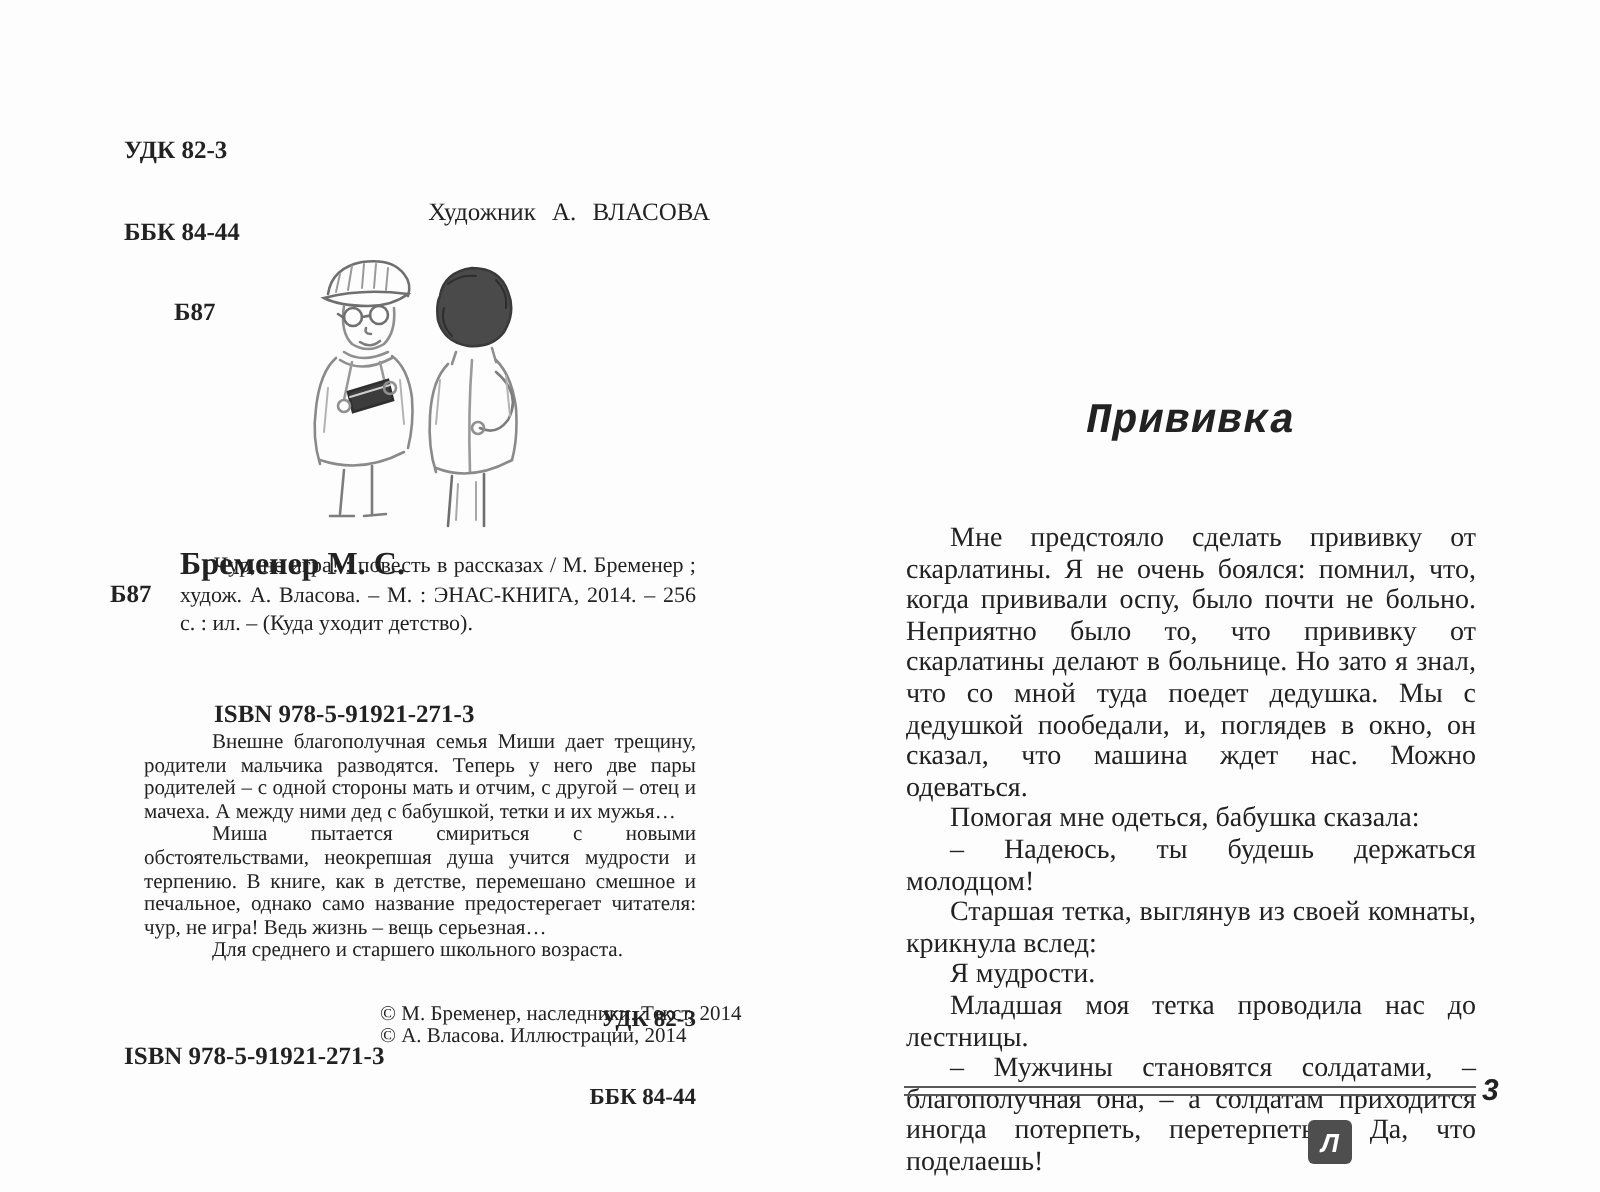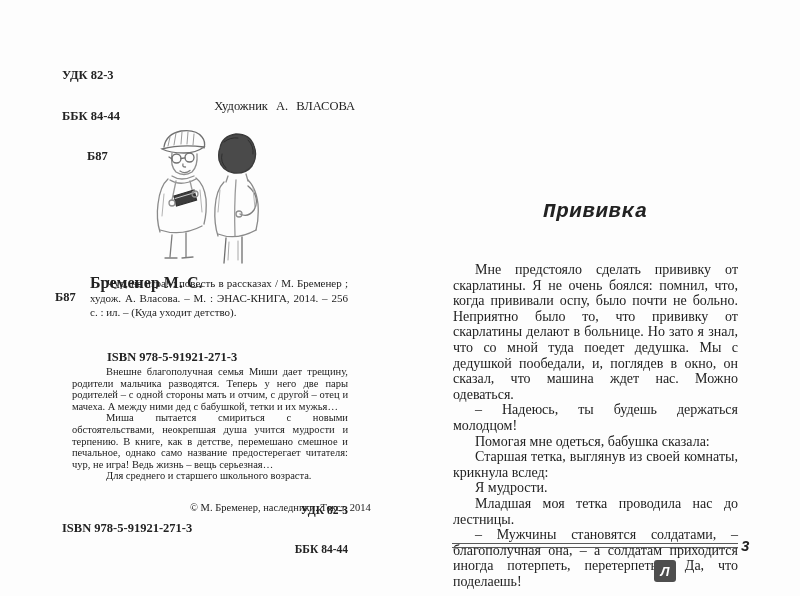--- a/index.html
+++ b/index.html
@@ -110,30 +110,31 @@
   <p>Для среднего и старшего школьного возраста.</p>
 </div>
 
 <div class="abs codes-bottom">
   <div>УДК 82-3</div>
   <div>ББК 84-44</div>
 </div>
 
 <div class="abs copyrights">
   <div>© М. Бременер, наследники. Текст, 2014</div>
+  <div>© А. Власова. Иллюстрации, 2014</div>
 </div>
 
 <div class="abs isbn-bottom">ISBN 978-5-91921-271-3</div>
 
 <div class="abs story-title">Прививка</div>
 
 <div class="abs story-body">
   <p>Мне предстояло сделать прививку от скарлатины. Я не очень боялся: помнил, что, когда прививали оспу, было почти не больно. Неприятно было то, что прививку от скарлатины делают в больнице. Но зато я знал, что со мной туда поедет дедушка. Мы с дедушкой пообедали, и, поглядев в окно, он сказал, что машина ждет нас. Можно одеваться.</p>
+  <p>Помогая мне одеться, бабушка сказала:</p>
   <p>– Надеюсь, ты будешь держаться молодцом!</p>
-  <p>Помогая мне одеться, бабушка сказала:</p>
   <p>Старшая тетка, выглянув из своей комнаты, крикнула вслед:</p>
   <p>Я мудрости.</p>
   <p>Младшая моя тетка проводила нас до лестницы.</p>
   <p>– Мужчины становятся солдатами, – благополучная она, – а солдатам приходится иногда потерпеть, перетерпеть… Да, что поделаешь!</p>
 </div>
 
 <div class="abs footer-rule"></div>
 <div class="abs page-number">3</div>
 
 <div class="abs watermark" style="background: rgb(78, 78, 78); color: rgb(255, 255, 255);">

